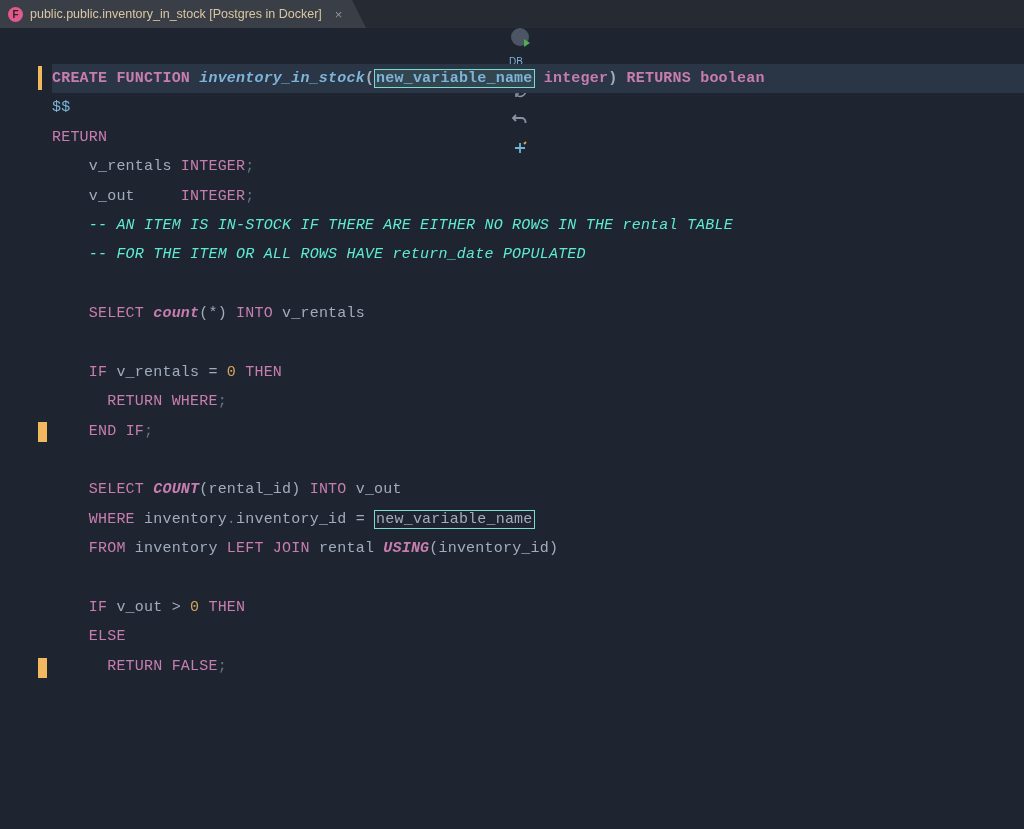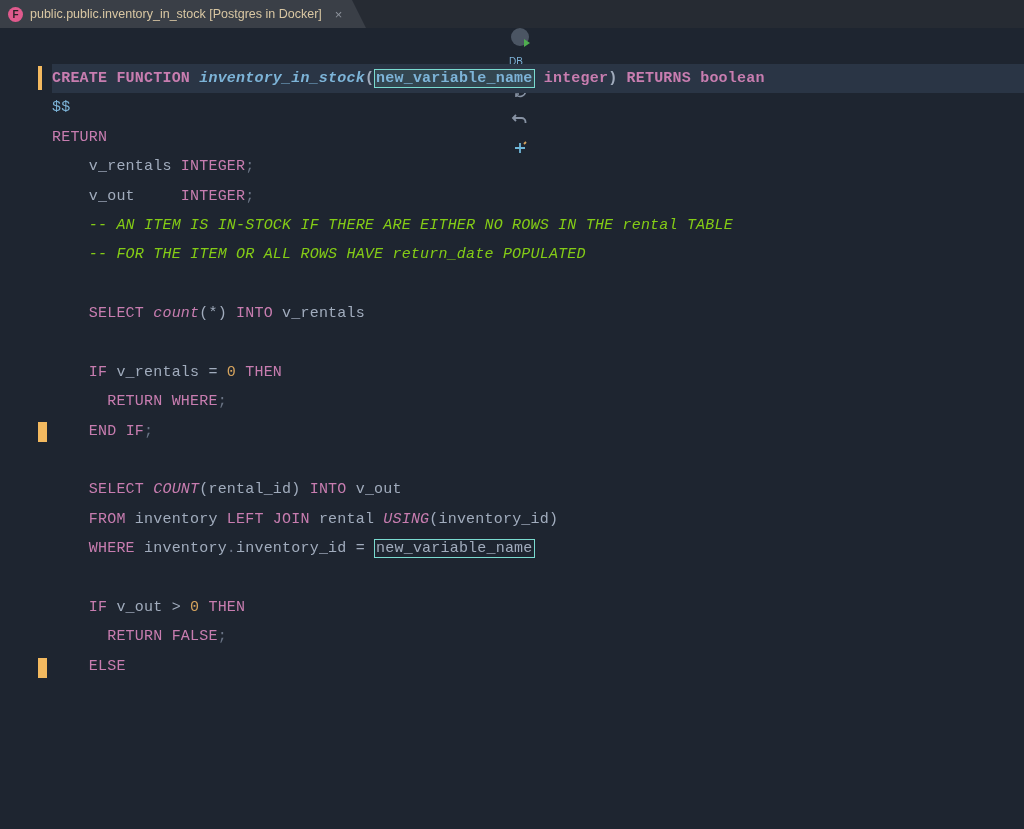--- a/index.html
+++ b/index.html
@@ -125,27 +125,27 @@
     color: #a1acbd;
     line-height: 29.4px;
     letter-spacing: 0.2px;
   }
   .line.hl {
     background: #2a3545;
     font-weight: bold;
   }
 
   .kw   { color: #c87db0; }           
-  .kw-i { color: #c87db0; font-style: italic; }
+  .kw-i { color: #c87db0; font-style: italic; font-weight: bold; }
   .str  { color: #7db4d8; }           
   .str-i{ color: #7db4d8; font-style: italic; } 
   .pl   { color: #a1acbd; }           
   .dim  { color: #6a7485; }           
   .num  { color: #d6a45e; }
-  .cmt  { color: #84cc16; font-style: italic; }
+  .cmt  { color: #5eead4; font-style: italic; }
   .var  { color: #a1acbd; }
 
   .boxed {
     border: 1px solid #7adbd0;
     padding: 0 1px;
   }
   .boxed.active {
     background: #334650;
   }
 </style>
@@ -221,26 +221,26 @@
   <div class="line"><span>    </span><span class="kw">IF </span><span class="var">v_rentals</span><span class="pl"> = </span><span class="num">0</span><span> </span><span class="kw">THEN</span></div>
 
   <div class="line"><span>      </span><span class="kw">RETURN </span><span class="kw">WHERE</span><span class="dim">;</span></div>
 
   <div class="line"><span>    </span><span class="kw">END </span><span class="kw">IF</span><span class="dim">;</span></div>
 
   <div class="line"></div>
 
   <div class="line"><span>    </span><span class="kw">SELECT </span><span class="kw-i">COUNT</span><span class="pl">(</span><span class="var">rental_id</span><span class="pl">)</span><span> </span><span class="kw">INTO </span><span class="var">v_out</span></div>
 
+  <div class="line"><span>    </span><span class="kw">WHERE </span><span class="var">inventory</span><span class="dim">.</span><span class="var">inventory_id</span><span class="pl"> = </span><span class="boxed var">new_variable_name</span></div>
+
   <div class="line"><span>    </span><span class="kw">FROM </span><span class="var">inventory</span><span> </span><span class="kw">LEFT JOIN </span><span class="var">rental</span><span> </span><span class="kw-i">USING</span><span class="pl">(</span><span class="var">inventory_id</span><span class="pl">)</span></div>
 
-  <div class="line"><span>    </span><span class="kw">WHERE </span><span class="var">inventory</span><span class="dim">.</span><span class="var">inventory_id</span><span class="pl"> = </span><span class="boxed var">new_variable_name</span></div>
-
 
   <div class="line"></div>
 
   <div class="line"><span>    </span><span class="kw">IF </span><span class="var">v_out</span><span class="pl"> &gt; </span><span class="num">0</span><span> </span><span class="kw">THEN</span></div>
 
+  <div class="line"><span>    </span><span class="kw">ELSE</span></div>
+
   <div class="line"><span>      </span><span class="kw">RETURN </span><span class="kw">FALSE</span><span class="dim">;</span></div>
 
-  <div class="line"><span>    </span><span class="kw">ELSE</span></div>
-
 </div>
 
 </body></html>

